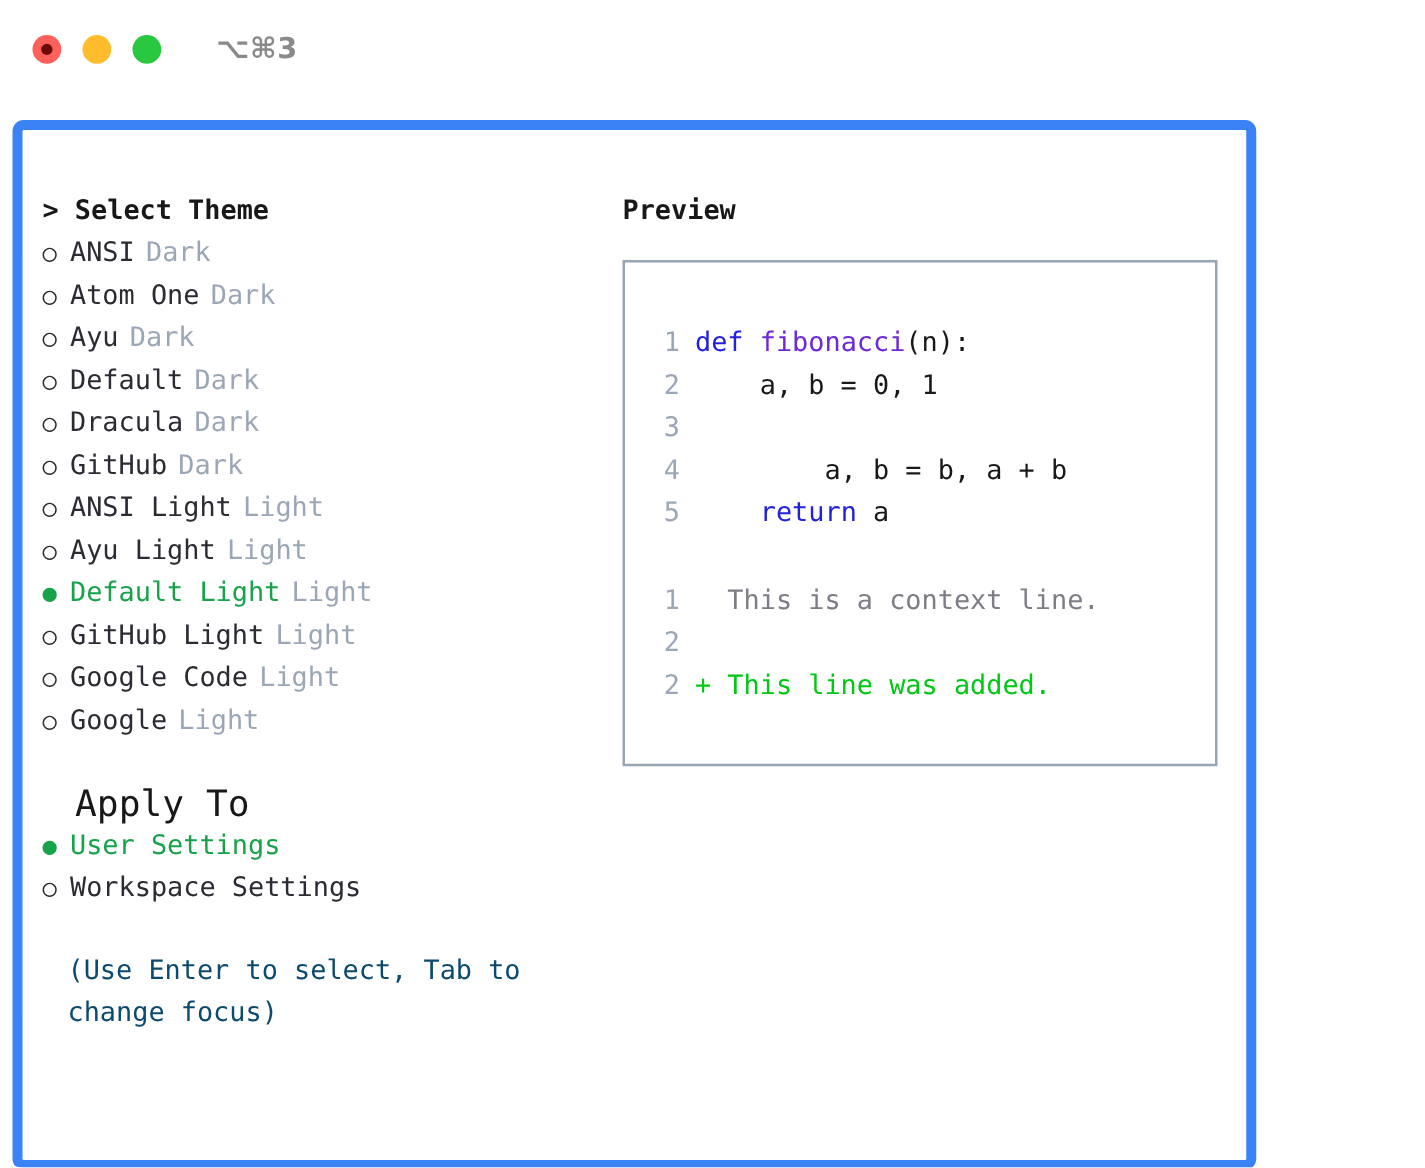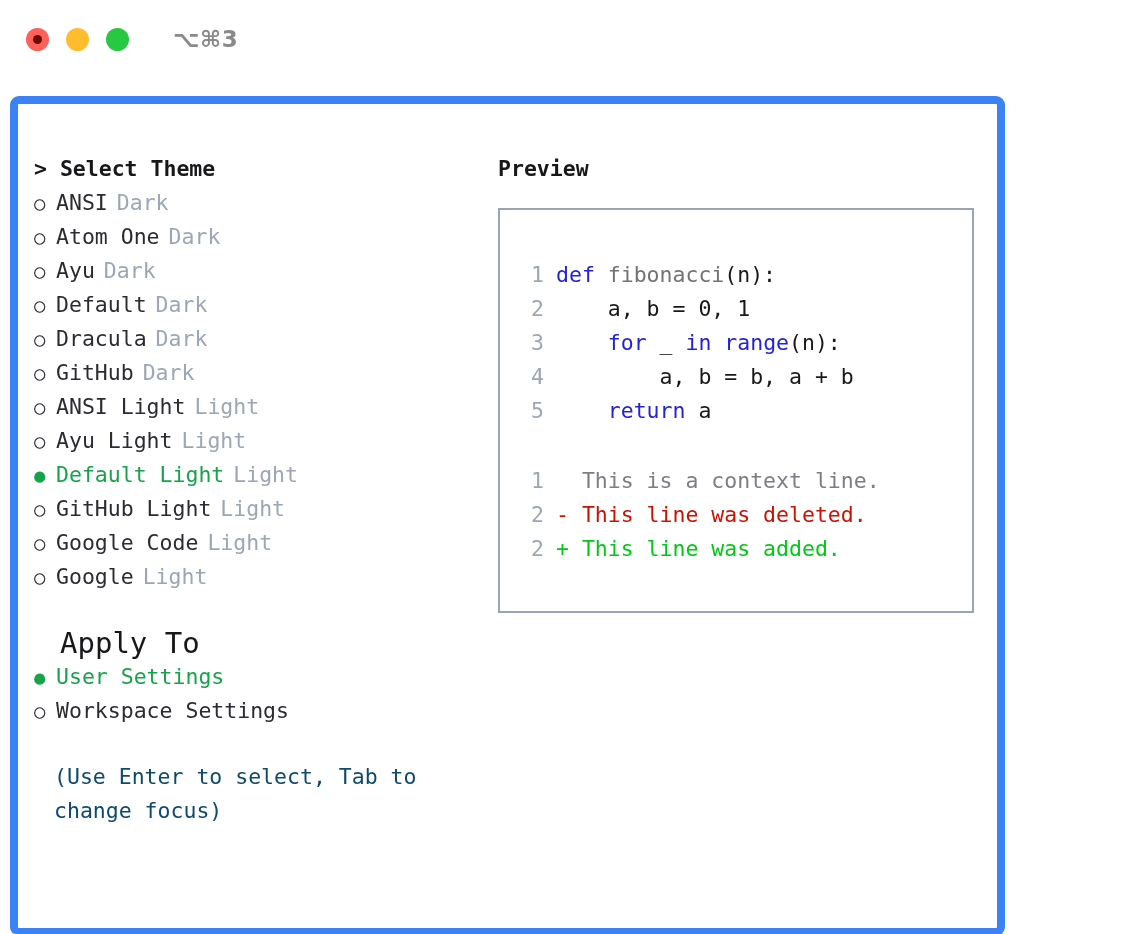--- a/index.html
+++ b/index.html
@@ -137,21 +137,21 @@
     line-height: 34px;
     white-space: pre;
   }
   .lineno {
     flex: 0 0 30px;
     text-align: right;
     color: #9BA6B6;
     margin-right: 12px;
   }
   .tok-kw   { color: #2222DD; }
-  .tok-fn   { color: #737373; }
+  .tok-fn   { color: #6d28d9; }
   .tok-txt  { color: #18181B; }
   .code-gap { height: 36px; }
 
   .diff-line { display: flex; align-items: baseline; font-size: 21.5px; line-height: 34px; white-space: pre; }
   .diff-ctx { color: #7D7D85; }
   .diff-del { color: #CC1100; }
   .diff-add { color: #00C814; }
 </style>
 </head>
 <body>
@@ -198,27 +198,27 @@
 
       <div class="hint">(Use Enter to select, Tab to change focus)</div>
     </div>
 
     <div class="right-col">
       <div class="preview-title">Preview</div>
       <div class="preview-box">
         <div id="code-block">
             <div class="code-line"><span class="lineno">1</span><span><span class="tok-kw">def </span><span class="tok-fn">fibonacci</span><span class="tok-txt">(n):</span></span></div>
             <div class="code-line"><span class="lineno">2</span><span><span class="tok-txt">    a, b = 0, 1</span></span></div>
-            <div class="code-line"><span class="lineno">3</span><span><span class="tok-txt">    </span><span class="tok-kw">for</span><span class="tok-txt"> _ </span><span class="tok-kw">in range</span><span class="tok-txt">(n):</span></span></div>
+            <div class="code-line"><span class="lineno">3</span></div>
             <div class="code-line"><span class="lineno">4</span><span><span class="tok-txt">        a, b = b, a + b</span></span></div>
             <div class="code-line"><span class="lineno">5</span><span><span class="tok-txt">    </span><span class="tok-kw">return</span><span class="tok-txt"> a</span></span></div>
           </div>
         <div class="code-gap"></div>
         <div id="diff-block">
             <div class="diff-line"><span class="lineno">1</span><span class="diff-ctx">  This is a context line.</span></div>
-            <div class="diff-line"><span class="lineno">2</span><span class="diff-del">- This line was deleted.</span></div>
+            <div class="diff-line"><span class="lineno">2</span></div>
             <div class="diff-line"><span class="lineno">2</span><span class="diff-add">+ This line was added.</span></div>
           </div>
       </div>
     </div>
 
   </div>
 </div>
 
 </body></html>

